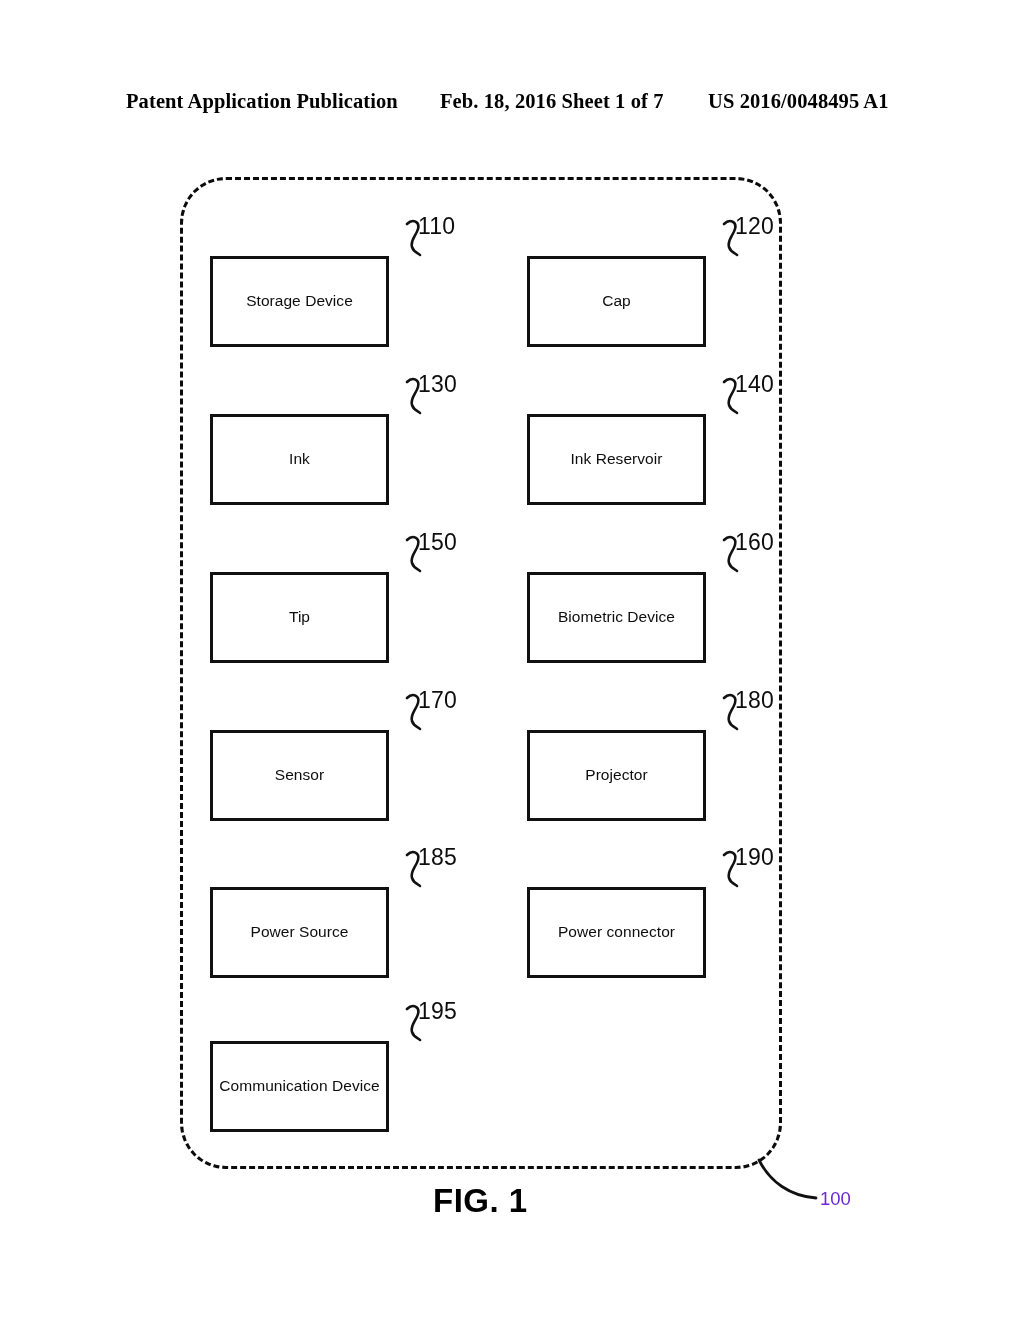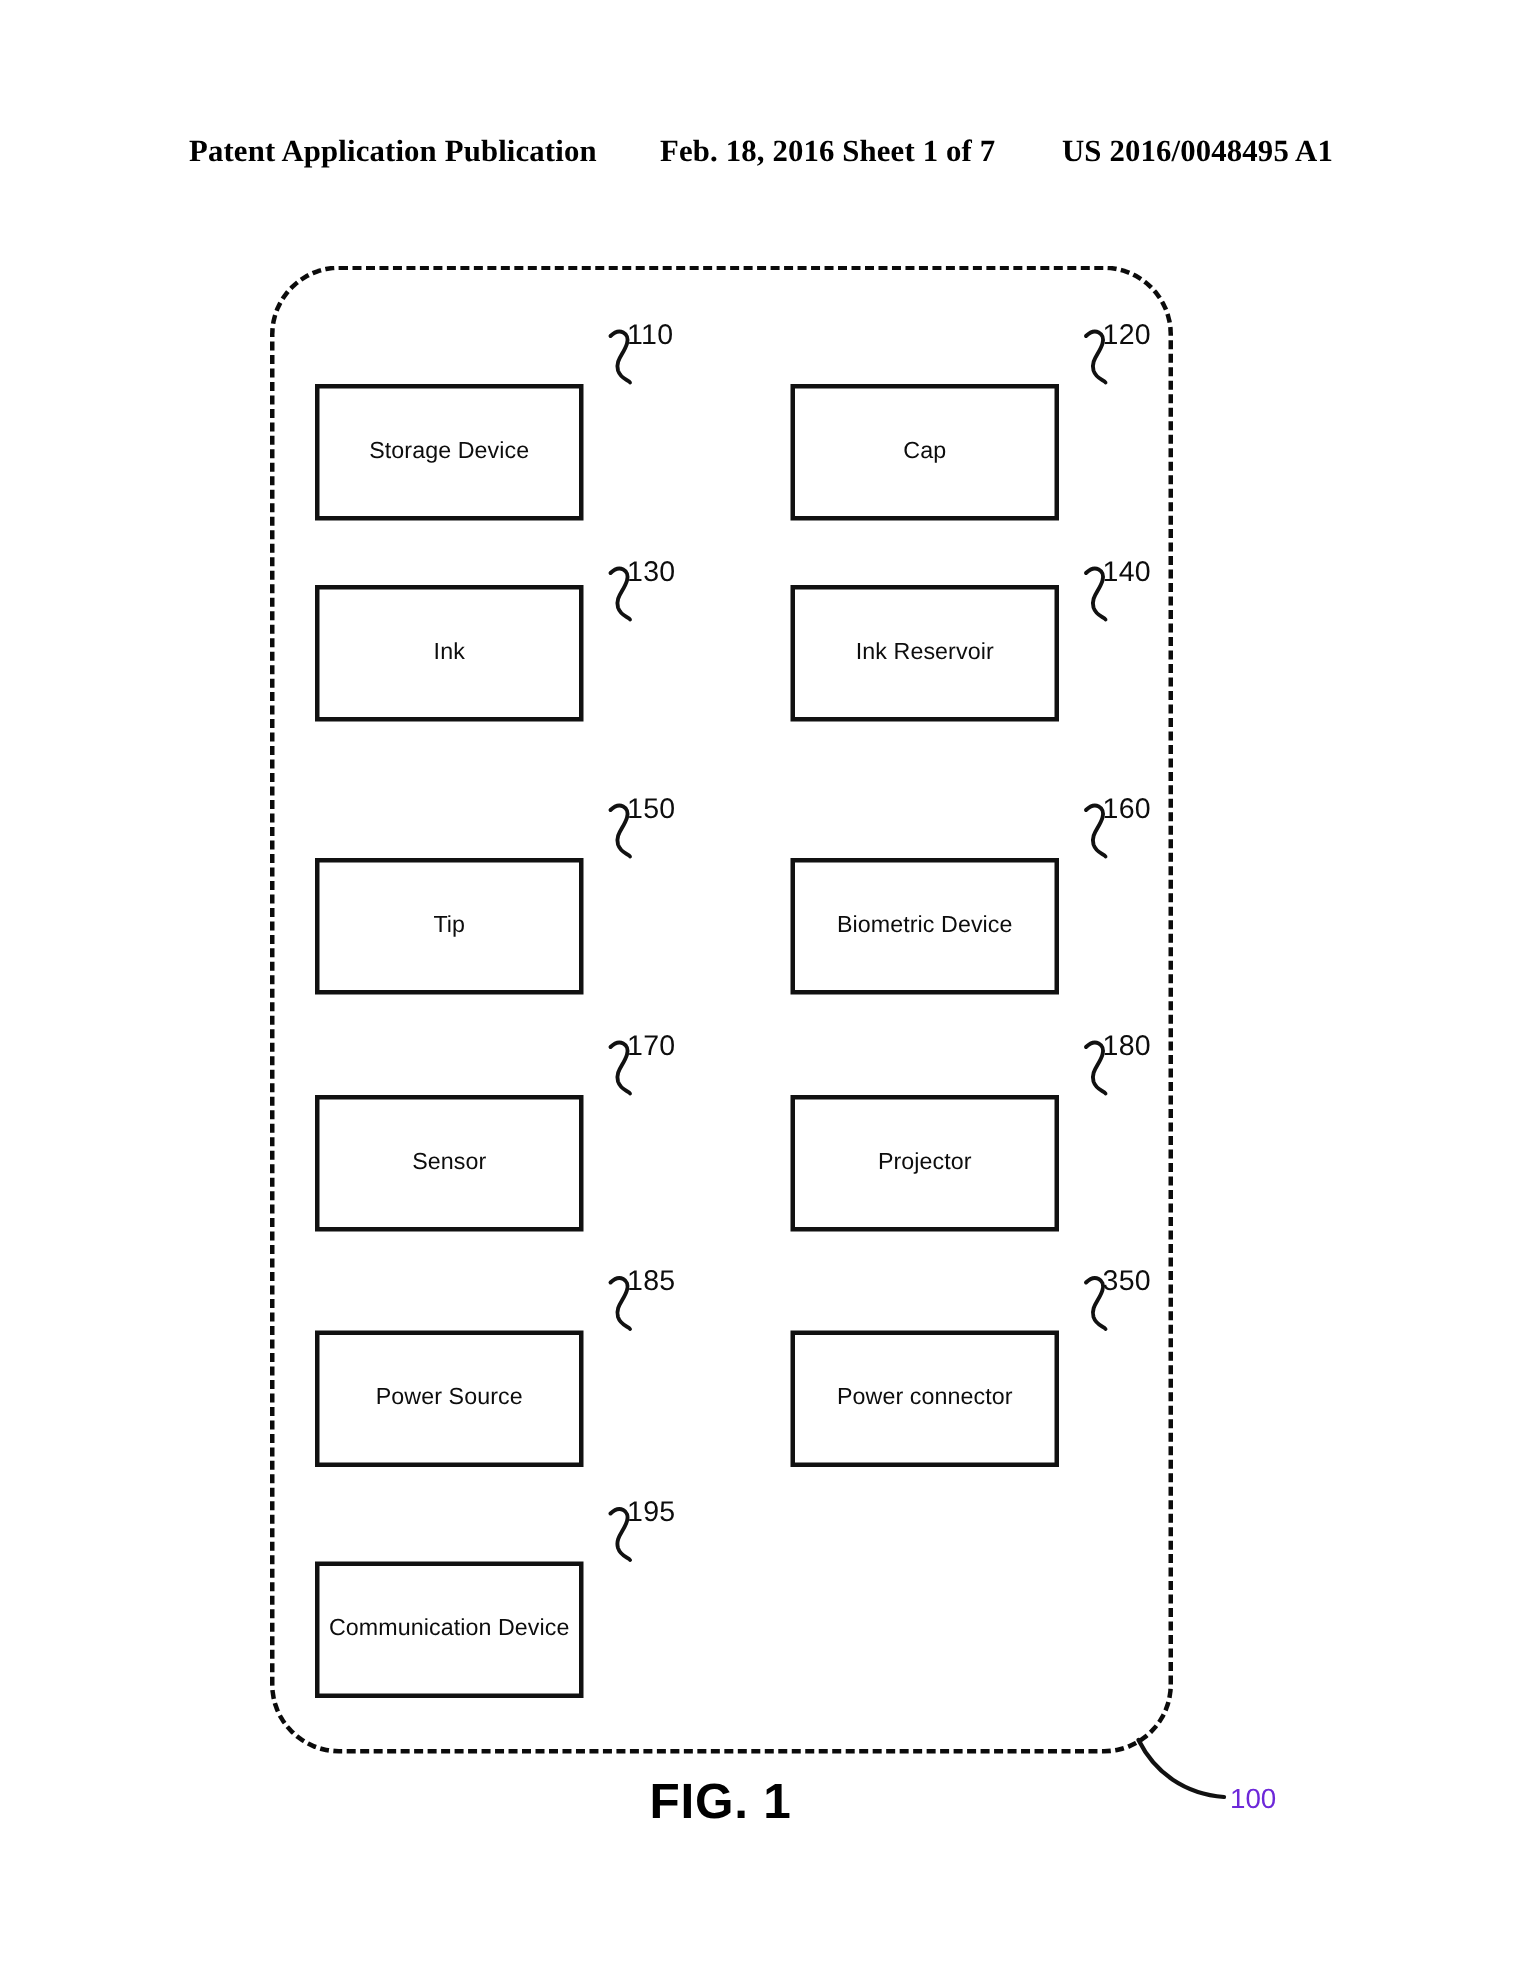--- a/index.html
+++ b/index.html
@@ -87,40 +87,40 @@
     color: #0d0d0d;
     text-align: center;
     letter-spacing: 0.05px;
     white-space: nowrap;
   }
 
   .col-left  { left: 210px; }
   .col-right { left: 527px; }
 
   .row-1 { top: 256px; }
-  .row-2 { top: 390px; }
+  .row-2 { top: 414px; }
   .row-3 { top: 572px; }
   .row-4 { top: 730px; }
   .row-5 { top: 887px; }
   .row-6 { top: 1041px; }
 
   
   .leader {
     position: absolute;
     width: 46px;
     height: 46px;
     overflow: visible;
     pointer-events: none;
   }
   .leader svg { display: block; overflow: visible; }
 
   .ref-number {
     position: absolute;
     font-family: "Liberation Sans", sans-serif;
-    font-size: 19px;
+    font-size: 23px;
     color: #0d0d0d;
     white-space: nowrap;
     letter-spacing: 0.2px;
   }
 
   
   #assembly-leader {
     position: absolute;
     left: 756px;
     top: 1158px;
@@ -253,21 +253,21 @@
   <span class="ref-number" style="left:418px; top:844px;">185</span>
 
   <div class="component-box col-right row-5">
     <span class="box-label">Power connector</span>
   </div>
   <div class="leader" style="left:722px; top:850px;">
     <svg width="46" height="46" viewBox="0 0 46 46" fill="none">
       <path d="M2 5 C 8 -1, 15 3, 13 10 C 11 17, 5 21, 7 28 C 9 34, 14 34, 15 36" stroke="#111111" stroke-width="2.6" stroke-linecap="round" fill="none"></path>
     </svg>
   </div>
-  <span class="ref-number" style="left:735px; top:844px;">350</span>
+  <span class="ref-number" style="left:735px; top:844px;">190</span>
 
   <div class="component-box col-left row-6">
     <span class="box-label">Communication Device</span>
   </div>
   <div class="leader" style="left:405px; top:1004px;">
     <svg width="46" height="46" viewBox="0 0 46 46" fill="none">
       <path d="M2 5 C 8 -1, 15 3, 13 10 C 11 17, 5 21, 7 28 C 9 34, 14 34, 15 36" stroke="#111111" stroke-width="2.6" stroke-linecap="round" fill="none"></path>
     </svg>
   </div>
   <span class="ref-number" style="left:418px; top:998px;">195</span>

